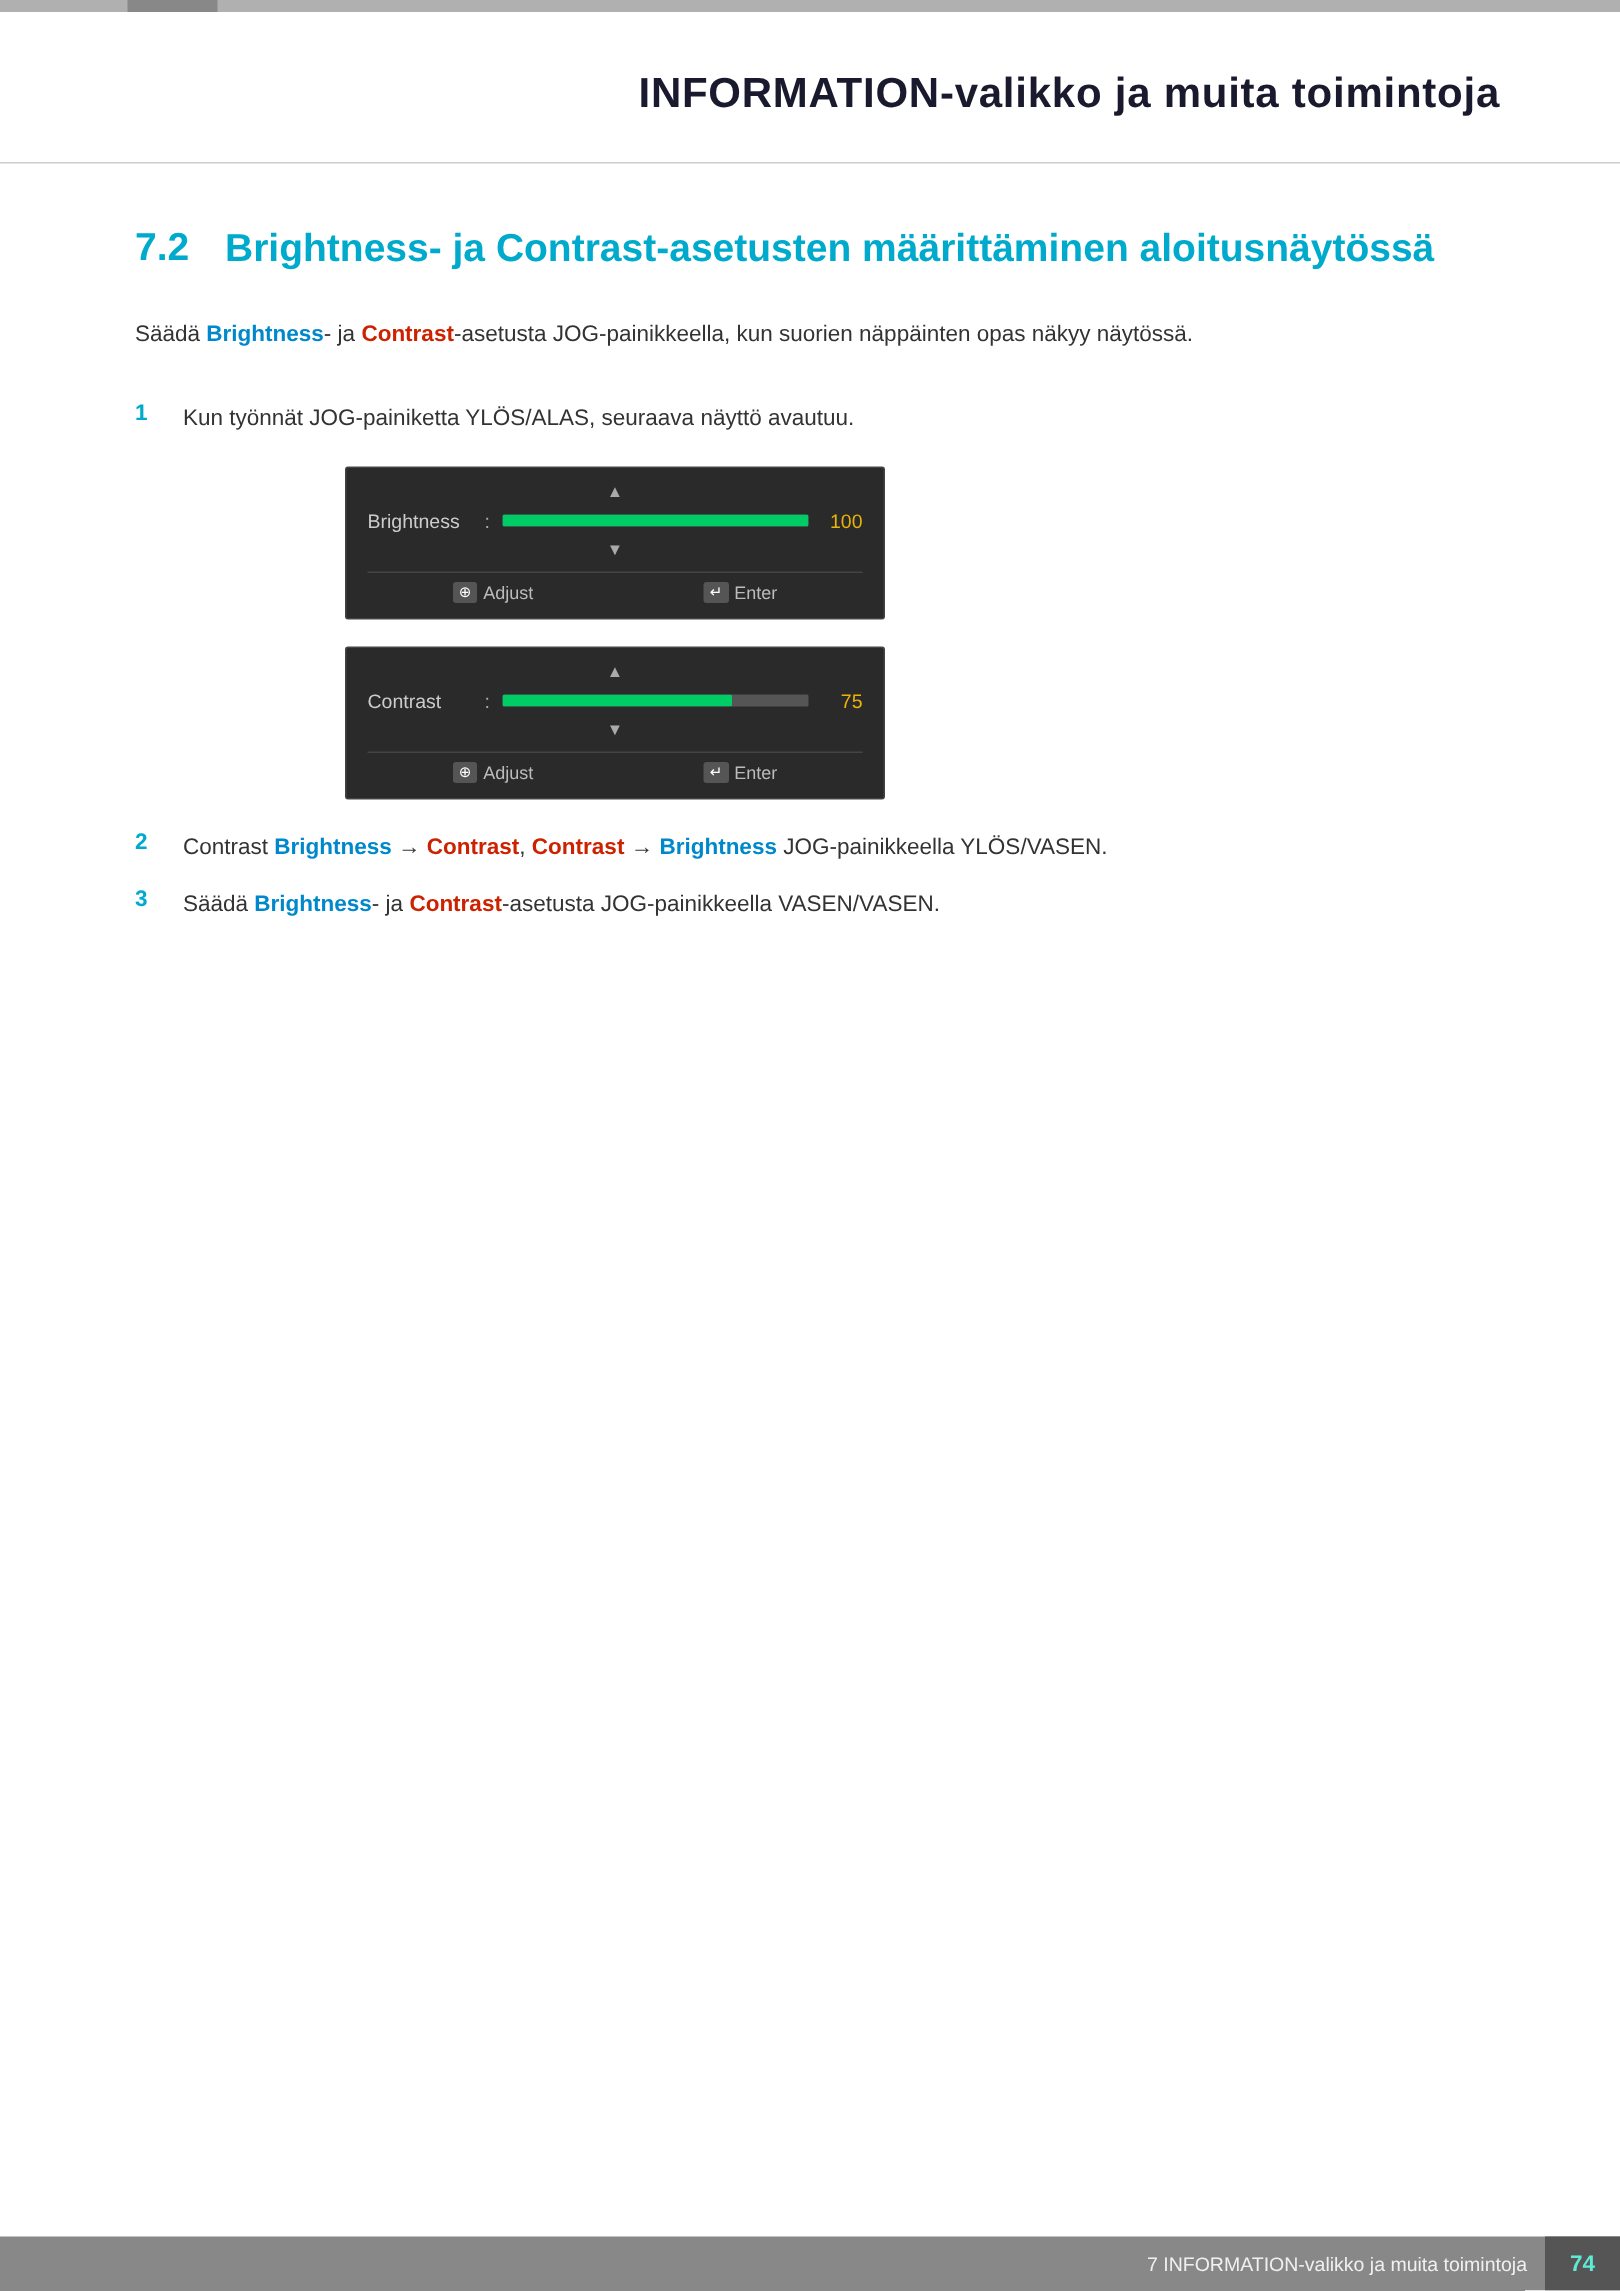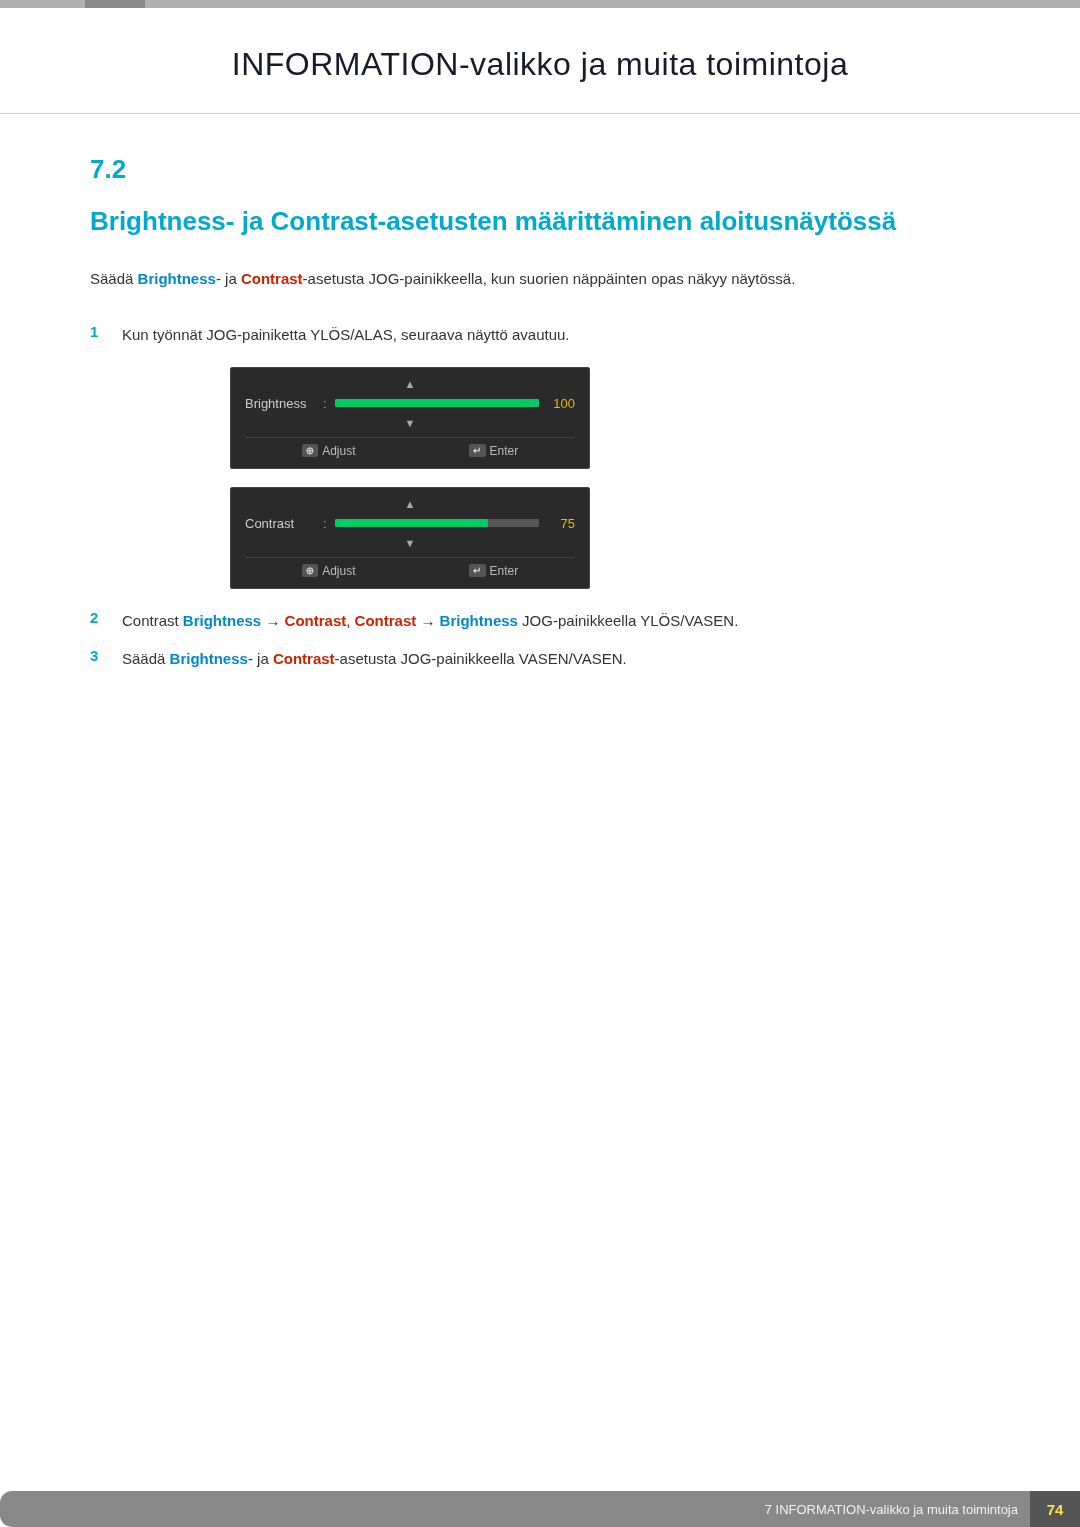--- a/index.html
+++ b/index.html
@@ -30,38 +30,38 @@
     }
 
     
     .page-header {
       text-align: center;
       padding: 38px 80px 30px 80px;
       border-bottom: 1px solid #cccccc;
       margin-bottom: 40px;
     }
     .page-header h1 {
-      font-size: 32px;
-      font-weight: normal;
+      font-size: 28px;
+      font-weight: bold;
       color: #1a1a2e;
       letter-spacing: 0.5px;
+      text-align: right;
     }
 
     
     .content {
       padding: 0 90px 100px 90px;
     }
 
     
     .section-heading {
       display: flex;
       gap: 20px;
       align-items: flex-start;
       margin-bottom: 28px;
-      flex-direction: column;
     }
     .section-number {
       font-size: 26px;
       font-weight: bold;
       color: #00aacc;
       white-space: nowrap;
       min-width: 40px;
     }
     .section-title {
       font-size: 26px;
@@ -208,32 +208,31 @@
       position: absolute;
       bottom: 0;
       left: 0;
       width: 100%;
       background: #888888;
       height: 36px;
       display: flex;
       align-items: center;
       justify-content: flex-end;
       padding-right: 0;
-      border-radius: 12px;
     }
 
     .footer-text {
       font-size: 13px;
       color: #f0f0f0;
       padding-right: 12px;
     }
 
     .footer-page-num {
       background: #555555;
-      color: #fde047;
+      color: #5eead4;
       font-size: 15px;
       font-weight: bold;
       width: 50px;
       height: 36px;
       display: flex;
       align-items: center;
       justify-content: center;
     }
   </style>
 </head>

